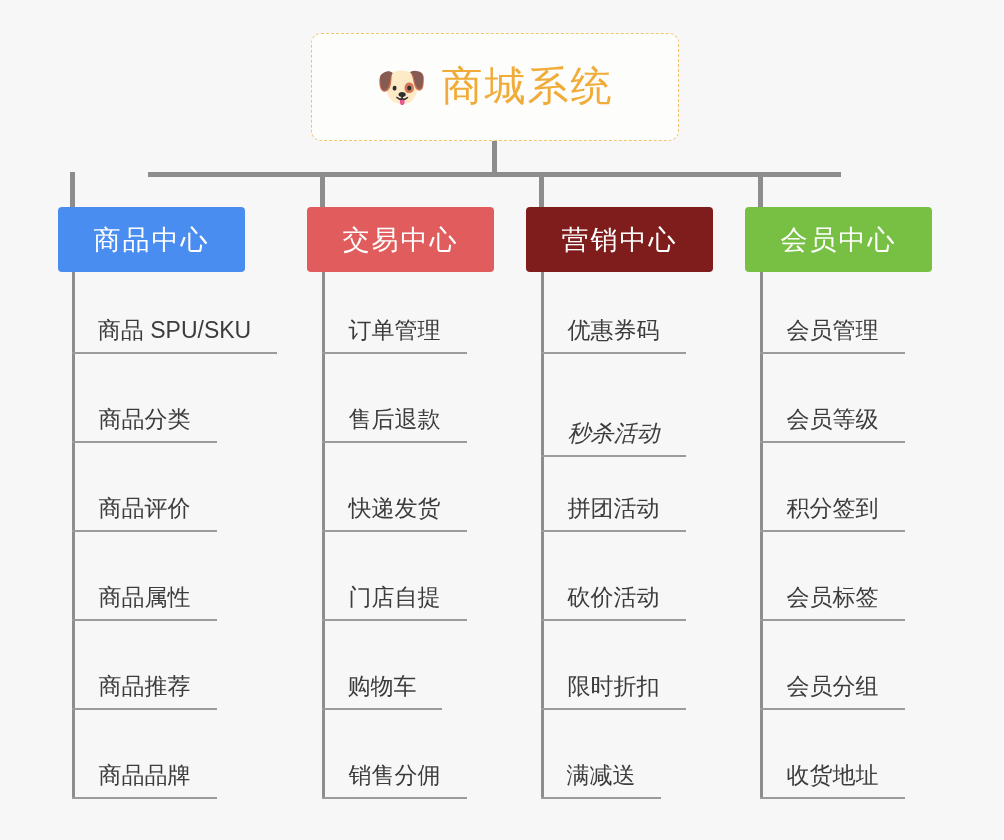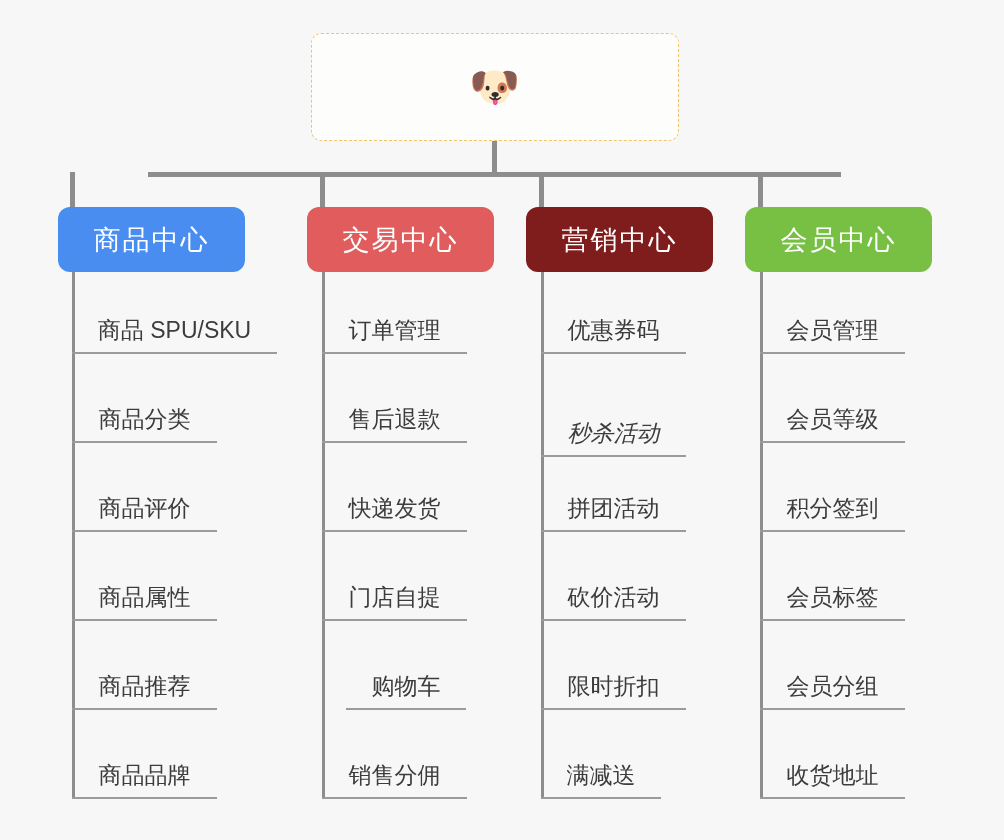--- a/index.html
+++ b/index.html
@@ -83,21 +83,21 @@
     height: 35px;
     background: #8d8d8d;
   }
 
   .cat-header {
     position: absolute;
     top: 0;
     left: 0;
     box-sizing: border-box;
     height: 65px;
-    border-radius: 12px;
+    border-radius: 4px;
     display: flex;
     align-items: center;
     justify-content: center;
     color: #ffffff;
     font-size: 27px;
     letter-spacing: 2px;
     white-space: nowrap;
   }
 
   
@@ -124,20 +124,21 @@
     white-space: nowrap;
   }
 </style>
 </head>
 <body>
 
 <div id="mindmap">
 
   <div class="root-node">
     <span class="root-emoji">🐶</span>
+    <span class="root-label">商城系统</span>
   </div>
 
   <div class="conn conn-v root-stem"></div>
   <div class="conn conn-h bus"></div>
 
   <div id="columns-host">
       <div class="column" style="left: 58px;">
         <div class="col-drop" style="left: 12px;"></div>
         <div class="cat-header" style="width: 187px; background: rgb(74, 141, 240);">
           <span>商品中心</span>
@@ -173,21 +174,21 @@
         </div>
         <div class="leaf" style="left: 15px; top: 192px; width: 145px;">
           <span class="leaf-label">售后退款</span>
         </div>
         <div class="leaf" style="left: 15px; top: 281px; width: 145px;">
           <span class="leaf-label">快递发货</span>
         </div>
         <div class="leaf" style="left: 15px; top: 370px; width: 145px;">
           <span class="leaf-label">门店自提</span>
         </div>
-        <div class="leaf" style="left: 15px; top: 459px; width: 120px; margin-left: 24px;">
+        <div class="leaf" style="left: 15px; top: 459px; width: 120px;">
           <span class="leaf-label">购物车</span>
         </div>
         <div class="leaf" style="left: 15px; top: 548px; width: 145px;">
           <span class="leaf-label">销售分佣</span>
         </div>
       </div>
       <div class="column" style="left: 526px;">
         <div class="col-drop" style="left: 13px;"></div>
         <div class="cat-header" style="width: 187px; background: #7f1d1d;">
           <span>营销中心</span>

